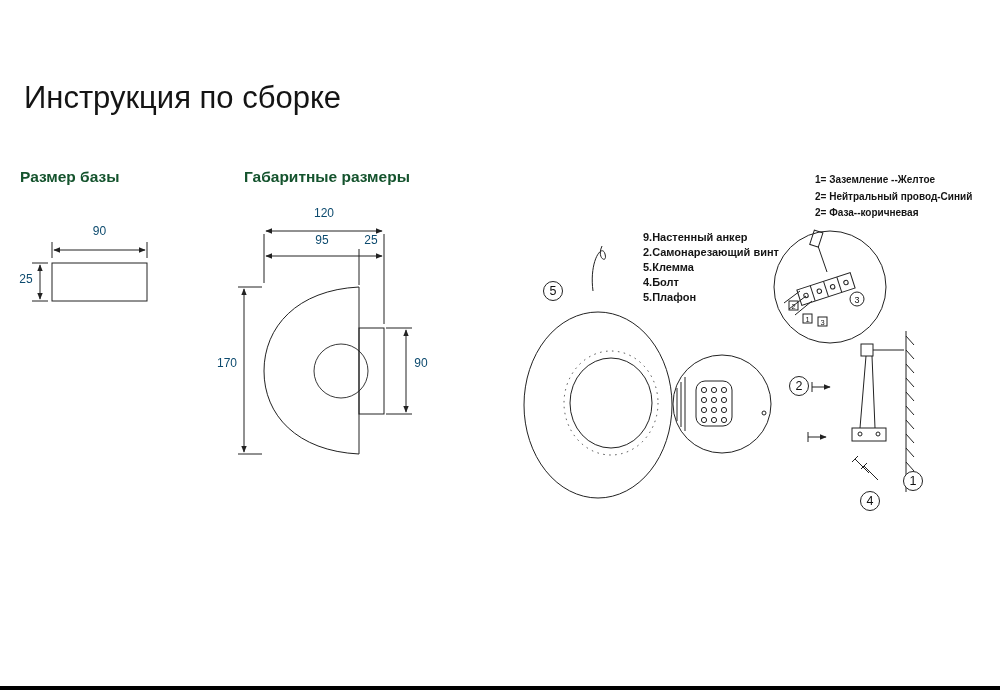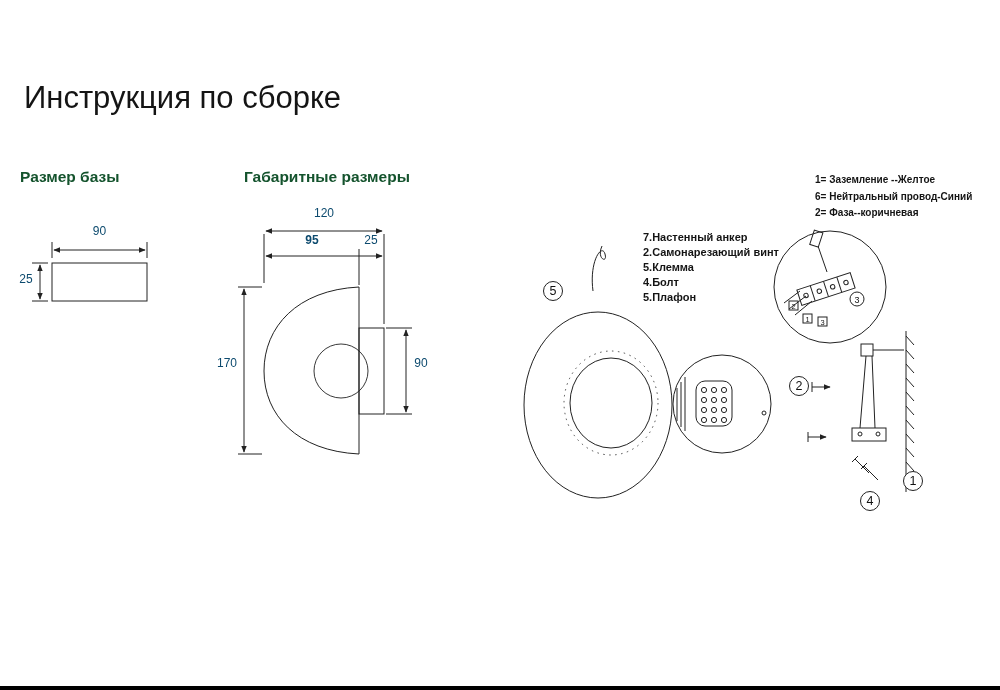--- a/index.html
+++ b/index.html
@@ -29,21 +29,21 @@
   .lbl-overall{left:244px; top:168px;}
   .dim{
     position:absolute;
     font-size:12px;
     color:#0c4a6e;
     text-align:center;
   }
   .dim-base-w{left:84px; top:224px; width:31px;}
   .dim-base-h{left:14px; top:272px; width:24px;}
   .dim-120{left:304px; top:206px; width:40px;}
-  .dim-95{left:292px; top:233px; width:40px;font-weight:bold;}
+  .dim-95{left:302px; top:233px; width:40px;}
   .dim-25b{left:351px; top:233px; width:40px;}
   .dim-170{left:212px; top:356px; width:30px;}
   .dim-90r{left:406px; top:356px; width:30px;}
   .parts{
     position:absolute;
     left:643px; top:230px;
     font-size:11px;
     font-weight:600;
     line-height:15px;
     color:#141414;
@@ -225,30 +225,30 @@
 
   <div class="dim dim-base-w">90</div>
   <div class="dim dim-base-h">25</div>
   <div class="dim dim-120">120</div>
   <div class="dim dim-95">95</div>
   <div class="dim dim-25b">25</div>
   <div class="dim dim-170">170</div>
   <div class="dim dim-90r">90</div>
 
   <div class="parts">
-    <div>7.Настенный анкер</div>
+    <div>9.Настенный анкер</div>
     <div>2.Самонарезающий винт</div>
     <div>5.Клемма</div>
     <div>4.Болт</div>
     <div>5.Плафон</div>
   </div>
 
   <div class="legend">
     <div>1= Заземление --Желтое</div>
-    <div>6= Нейтральный провод-Синий</div>
+    <div>2= Нейтральный провод-Синий</div>
     <div>2= Фаза--коричневая</div>
   </div>
 
   <div class="callout c5">5</div>
   <div class="callout c2">2</div>
   <div class="callout c4">4</div>
   <div class="callout c1">1</div>
 
   <div class="bottom-bar"></div>
 </div>

